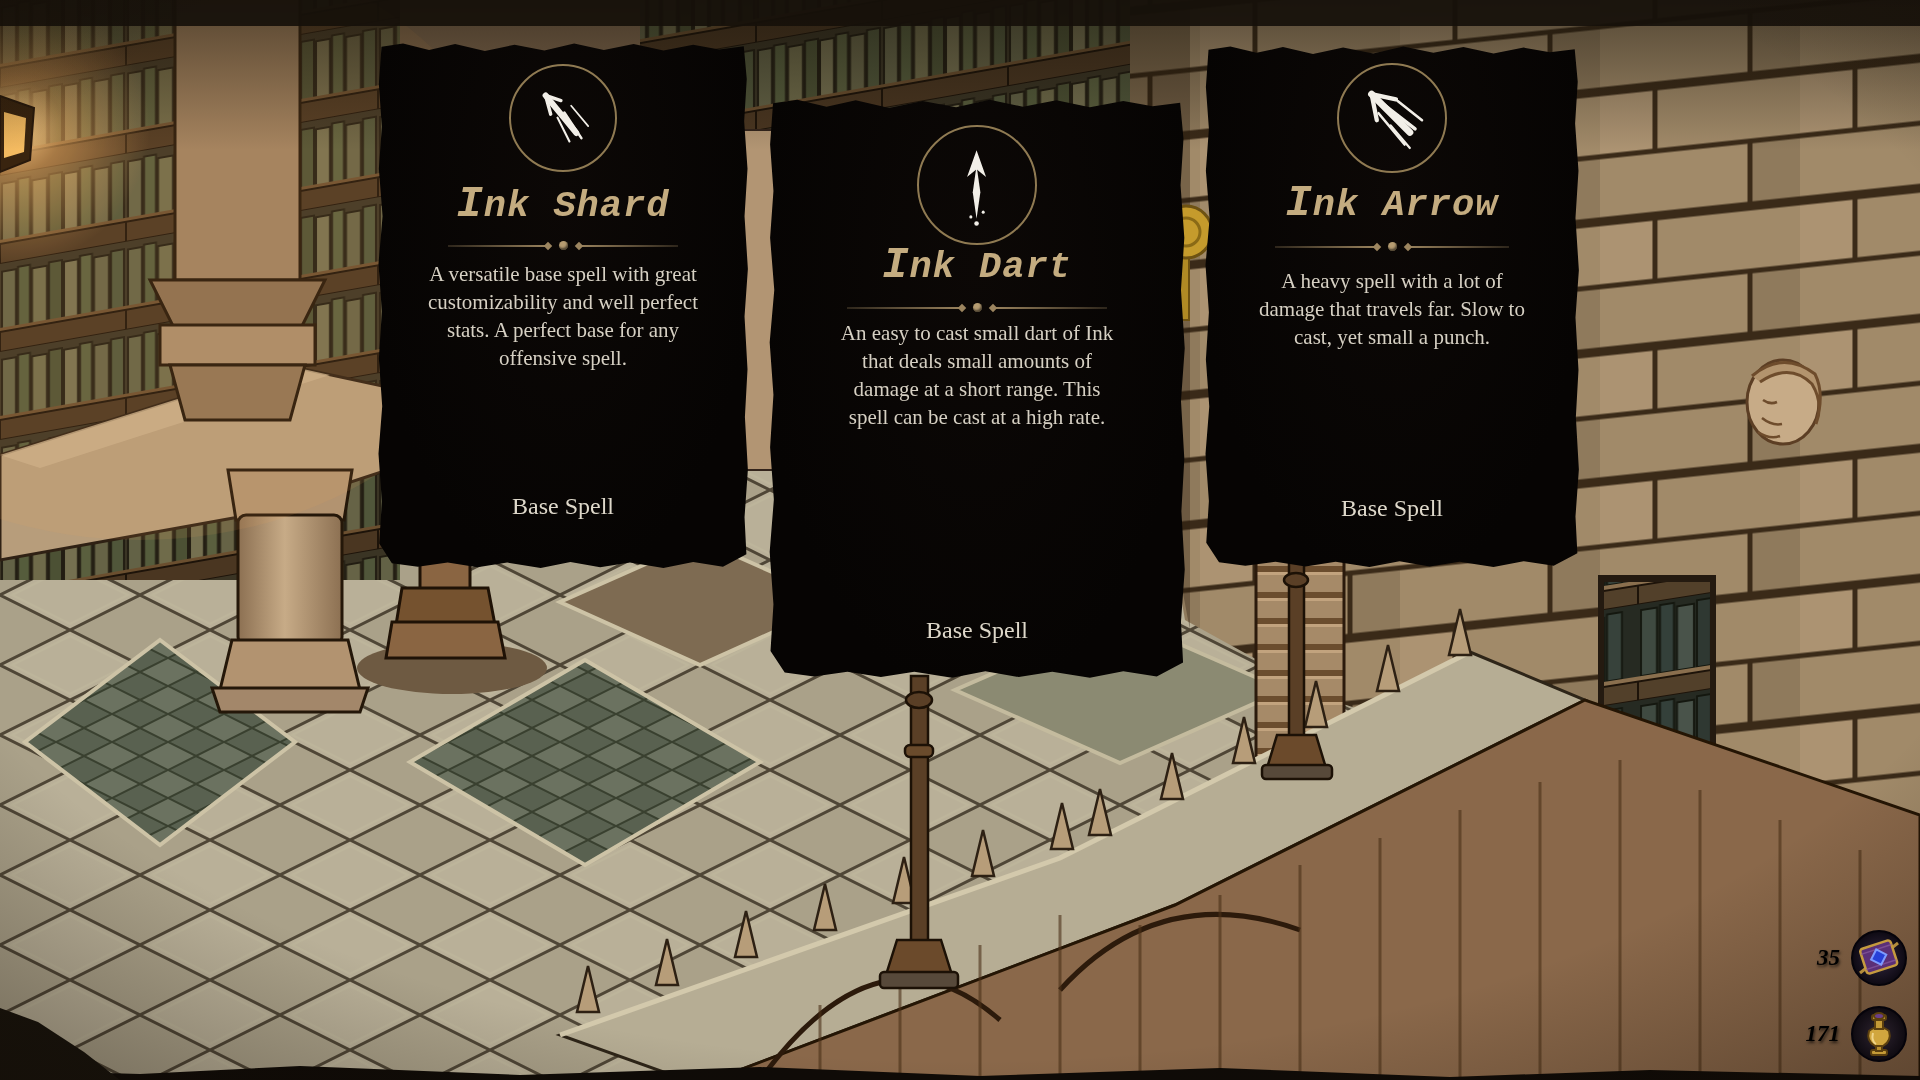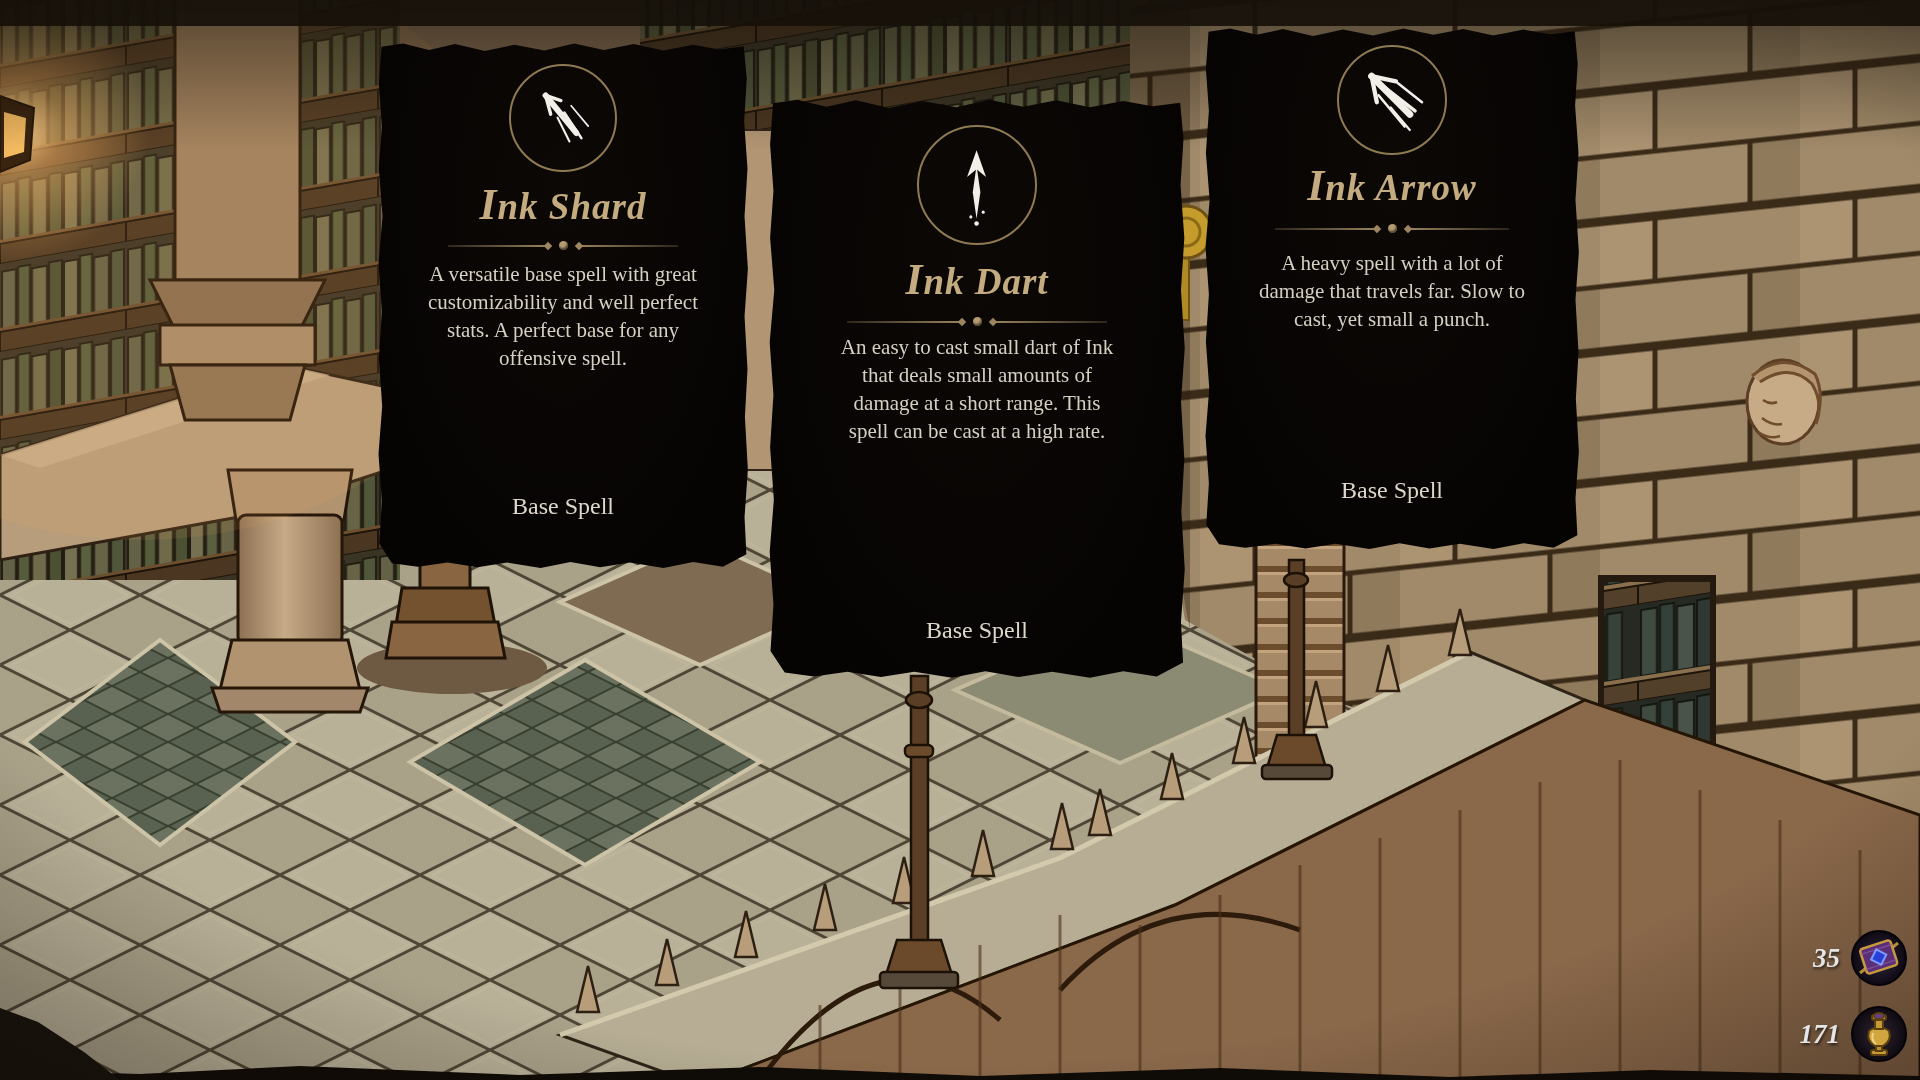--- a/index.html
+++ b/index.html
@@ -11,33 +11,33 @@
   .card{position:absolute;background:radial-gradient(ellipse at 50% 28%, #0c0806 0%, #060403 75%);
         display:flex;flex-direction:column;align-items:center;text-align:center;
         clip-path:polygon(1.2% 0.9%,7% 0.3%,14% 1.5%,21% 0.4%,29% 1.7%,37% 0.5%,45% 1.6%,53% 0.3%,
           61% 1.5%,69% 0.4%,77% 1.6%,85% 0.5%,92% 1.4%,98.6% 0.8%,99.4% 7%,98.7% 15%,99.6% 24%,
           98.8% 33%,99.7% 43%,98.8% 52%,99.6% 62%,98.9% 71%,99.7% 81%,98.8% 90%,99.3% 97%,
           93% 99.4%,85% 98.5%,77% 99.6%,68% 98.6%,60% 99.5%,52% 98.5%,44% 99.6%,35% 98.6%,
           27% 99.5%,19% 98.6%,11% 99.4%,4% 98.7%,0.6% 95%,1.3% 87%,0.4% 78%,1.4% 69%,0.5% 60%,
           1.3% 51%,0.4% 42%,1.5% 33%,0.5% 24%,1.3% 16%,0.5% 8%);}
   .card1{left:377px;top:42px;width:372px;height:528px;}
   .card2{left:768px;top:98px;width:418px;height:582px;}
-  .card3{left:1204px;top:27px;width:376px;height:524px;}
+  .card3{left:1204px;top:45px;width:376px;height:524px;}
 
   .icon-ring{border:2px solid #8f7a52;border-radius:50%;display:flex;align-items:center;justify-content:center;}
   .card1 .icon-ring{width:104px;height:104px;margin-top:22px;}
   .card2 .icon-ring{width:116px;height:116px;margin-top:27px;}
   .card3 .icon-ring{width:106px;height:106px;margin-top:18px;}
   .spell-icon{width:82%;height:82%;}
 
   .card-title{font-style:italic;font-weight:bold;color:#c4ac80;font-size:37px;line-height:41px;
-              letter-spacing:1px;}
+              letter-spacing:1px;font-family:Liberation Mono, monospace;}
   .card-title::first-letter{font-size:1.18em;}
   .card1 .card-title{margin-top:12px;}
-  .card2 .card-title{margin-top:14px;}
+  .card2 .card-title{margin-top:0;}
   .card3 .card-title{margin-top:10px;}
 
   .divider{display:flex;align-items:center;gap:9px;width:62%;}
   .card1 .divider{margin-top:14px;}
   .card2 .divider{margin-top:15px;}
   .card3 .divider{margin-top:16px;}
   .dline{height:2px;background:linear-gradient(90deg,rgba(156,133,95,.25),#9c855f);flex:1;position:relative;}
   .dline.r{background:linear-gradient(90deg,#9c855f,rgba(156,133,95,.25));}
   .dline::after{content:'';position:absolute;width:6px;height:6px;background:#9c855f;transform:rotate(45deg);top:-2px;}
   .dline.l::after{right:-1px;}
@@ -51,22 +51,22 @@
 
   .card-type{position:absolute;left:0;right:0;color:#ded8ca;font-size:24px;}
   .card1 .card-type{bottom:50px;}
   .card2 .card-type{bottom:36px;}
   .card3 .card-type{bottom:47px;}
 
   
   .hud-row{position:absolute;display:flex;align-items:center;gap:10px;}
   .hud-row.row1{top:929px;right:12px;}
   .hud-row.row2{top:1005px;right:12px;}
-  .hud-num{min-width:72px;text-align:right;font-style:italic;font-weight:bold;font-size:27px;
-           color:#e5e5e5;text-shadow:1px 2px 3px rgba(0,0,0,.65);}
+  .hud-num{min-width:72px;text-align:right;font-style:italic;font-weight:bold;font-size:23px;
+           color:#000000;text-shadow:1px 2px 3px rgba(0,0,0,.65);}
   .hud-icon svg{display:block;}
 </style>
 </head>
 <body>
 
 <div class="stage">
 
   <svg class="bg" viewBox="0 0 1920 1080" aria-hidden="true">
     <defs>
       <pattern id="tileP" width="140" height="70" patternUnits="userSpaceOnUse">

